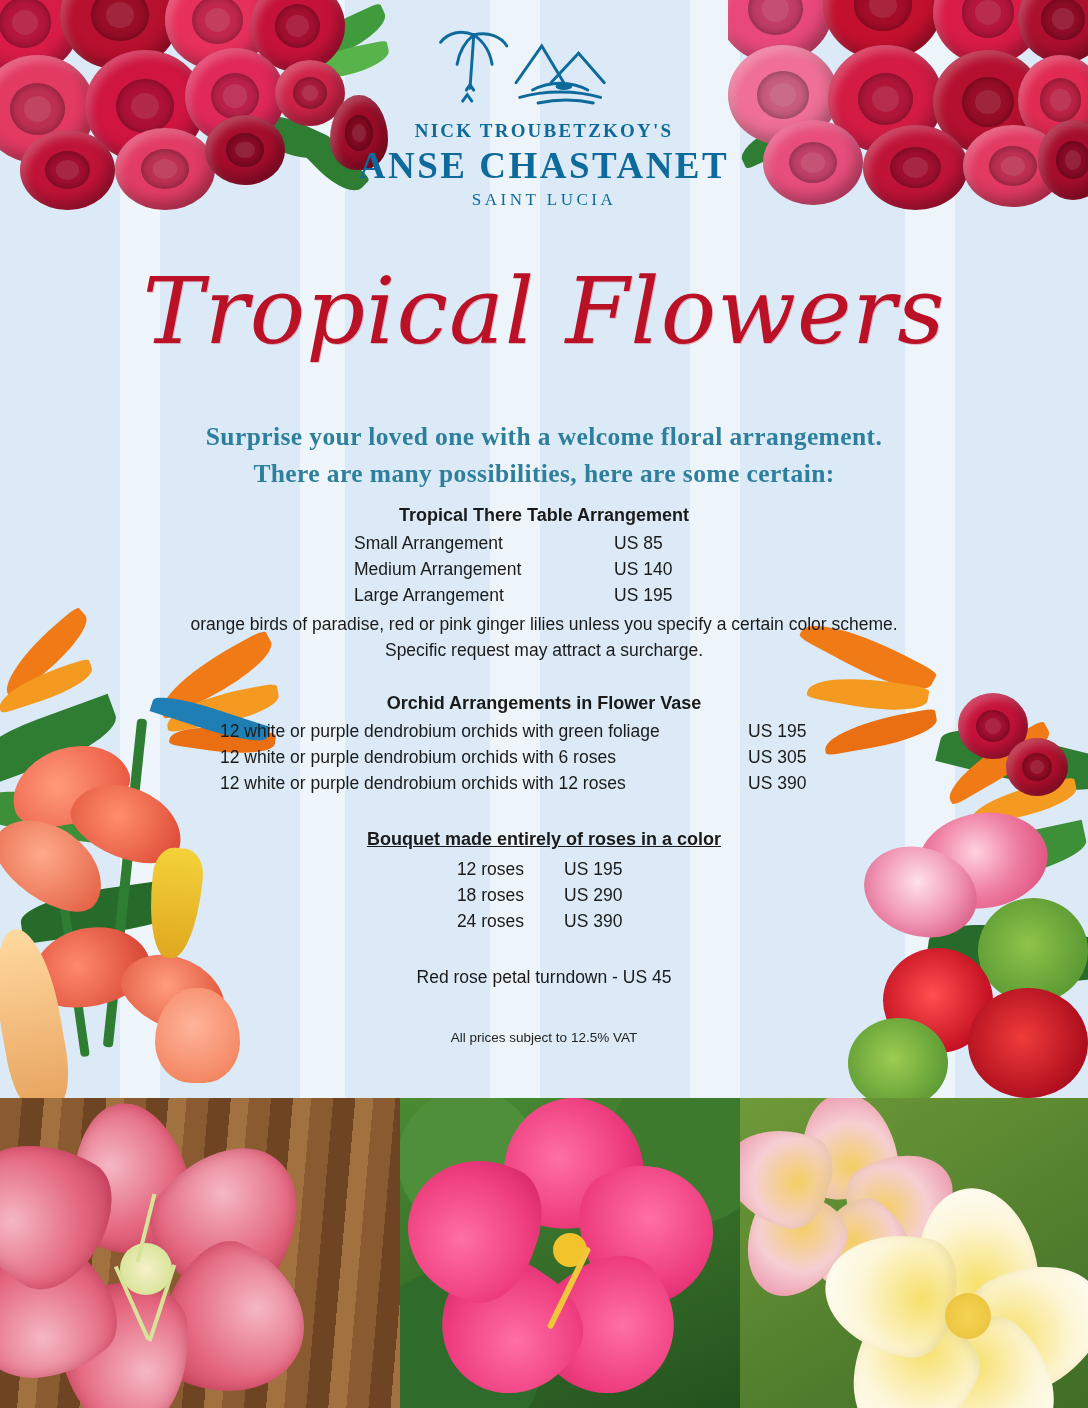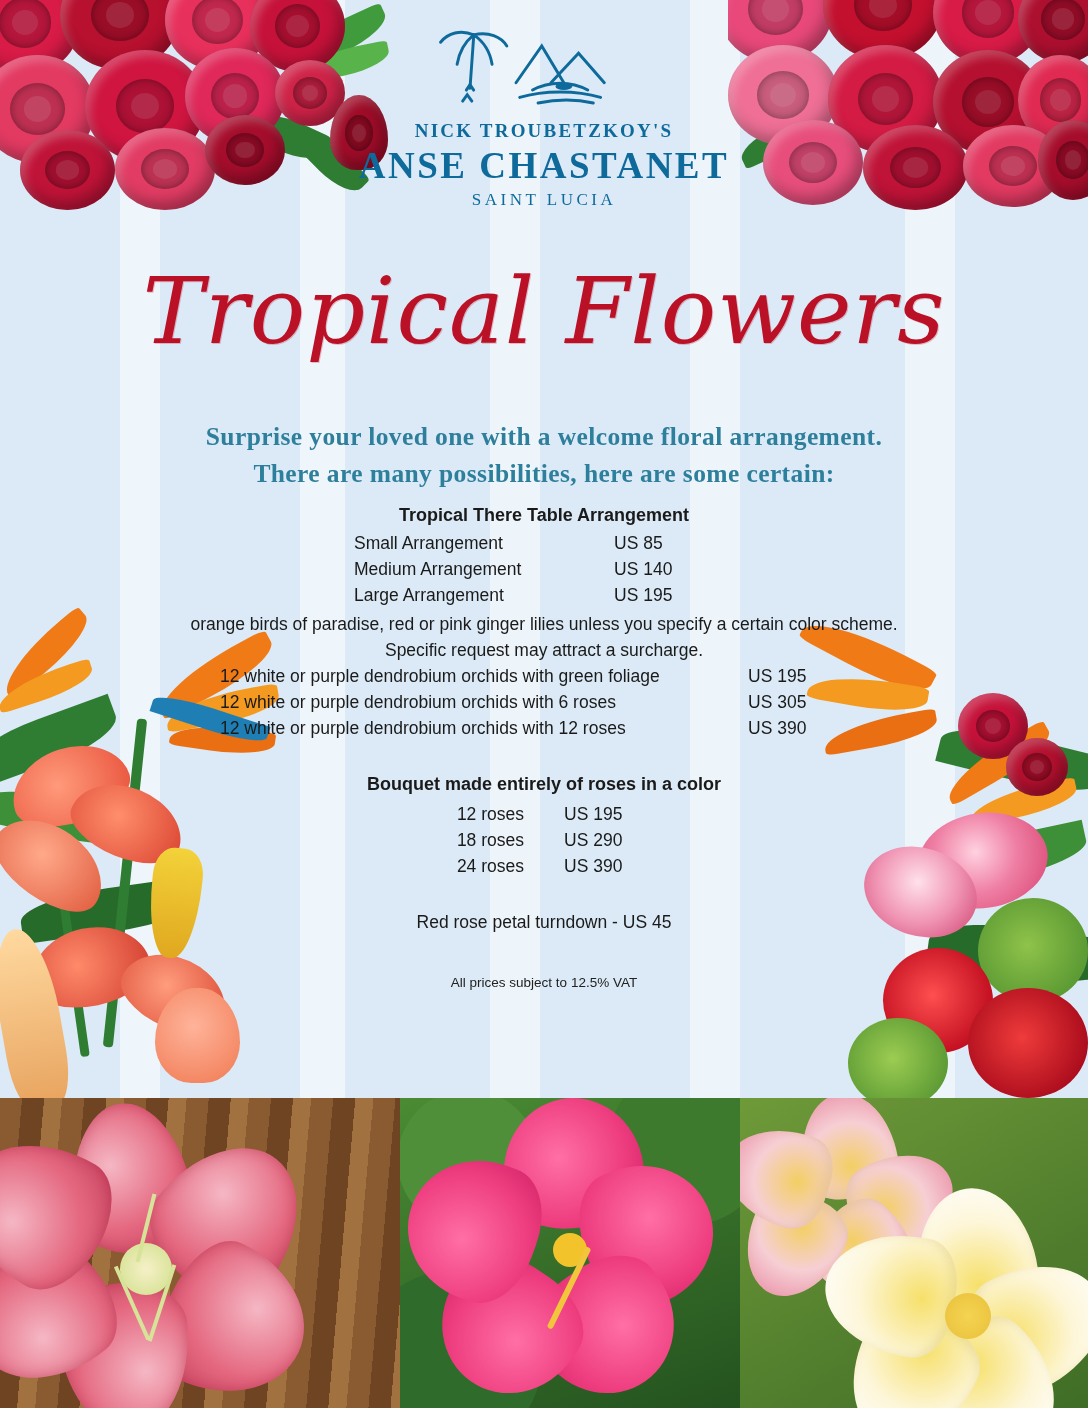--- a/index.html
+++ b/index.html
@@ -188,21 +188,21 @@
 
   .desc {
     line-height: 26px;
     margin-top: 3px;
   }
 
   .orchid-head { margin-top: 30px; }
   .t2 .item { width: 500px; }
   .t2 .price { width: 120px; padding-left: 28px; }
 
-  .bouquet-head { margin-top: 30px; line-height: 26px; }
+  .bouquet-head { margin-top: 30px; line-height: 26px; text-decoration: underline; }
   .t3 .item { width: 110px; text-align: right; padding-right: 40px;}
   .t3 .price { width: 110px; }
 
   .turndown { margin-top: 30px; line-height: 26px; }
 
   .vat {
     margin-top: 40px;
     font-size: 13.5px;
     color: #222;
   }
@@ -440,20 +440,21 @@
       <div class="price-row">
         <span class="item">Large Arrangement</span>
         <span class="price">US 195</span>
       </div>
     </div>
     <div class="desc">
       <div>orange birds of paradise, red or pink ginger lilies unless you specify a certain color scheme.</div>
       <div>Specific request may attract a surcharge.</div>
     </div>
 
+    <div class="sec-head orchid-head">Orchid Arrangements in Flower Vase</div>
     <div class="price-rows t2">
       <div class="price-row">
         <span class="item">12 white or purple dendrobium orchids with green foliage</span>
         <span class="price">US 195</span>
       </div>
       <div class="price-row">
         <span class="item">12 white or purple dendrobium orchids with 6 roses</span>
         <span class="price">US 305</span>
       </div>
       <div class="price-row">

